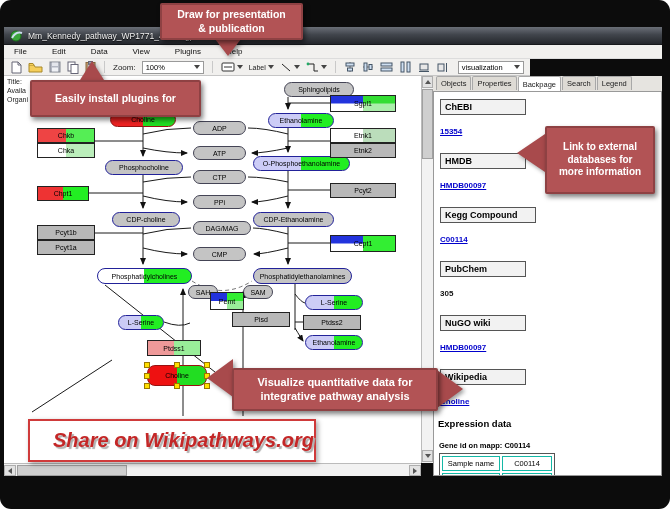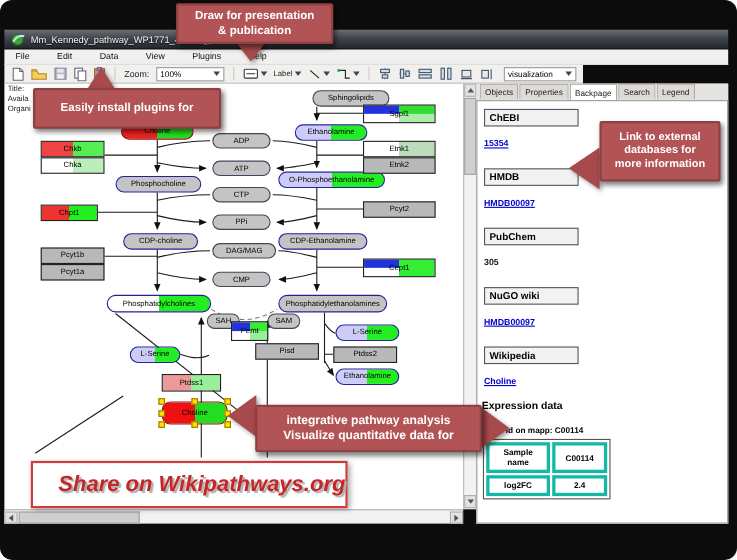--- a/index.html
+++ b/index.html
@@ -48,21 +48,21 @@
     box-sizing:border-box;overflow:hidden;}
   .bp-section{padding:7px 0 8px 6px;}
   .bp-header{width:86px;border:1px solid #555;background:#f2f2f2;font-weight:bold;font-size:9px;padding:2px 4px;
     box-sizing:border-box;margin-bottom:5px;}
   .bp-header.wide{width:96px;}
   .bp-link{font-size:8px;font-weight:bold;color:#0000cc;text-decoration:underline;}
   .bp-val{font-size:8px;font-weight:bold;color:#111;}
   #expr-title{font-size:9.5px;font-weight:bold;margin:2px 0 0 4px;}
   #mapp-label{font-size:7.5px;font-weight:bold;margin:12px 0 3px 5px;}
   #expr-table{border-collapse:separate;border-spacing:2px;border:1px solid #555;margin-left:5px;background:#fff;}
-  #expr-table td{border:3px solid #14b8a6;font-size:7.5px;font-weight:bold;text-align:center;padding:2px 3px;box-sizing:border-box;}
+  #expr-table td{border:1px solid #14b8a6;font-size:7.5px;font-weight:normal;text-align:center;padding:2px 3px;box-sizing:border-box;}
   #expr-table td:first-child{width:58px;}
   #expr-table td:last-child{width:50px;}
   
   #statusbar{position:absolute;left:4px;top:476px;width:658px;height:19px;background:#efefef;border-top:1px solid #a8a8a8;
     display:flex;align-items:center;box-sizing:border-box;}
   #statusbar span{font-size:7.5px;color:#111;padding-left:5px;white-space:nowrap;}
   
   .callout{position:absolute;background:#b25355;border:2px solid #8e4143;color:#fff;font-weight:bold;
     text-align:center;box-shadow:2px 3px 5px rgba(0,0,0,.5);z-index:60;box-sizing:border-box;
     display:flex;flex-direction:column;justify-content:center;border-radius:2px;}
@@ -396,20 +396,21 @@
         <span class="tab">Objects</span>
         <span class="tab">Properties</span>
         <span class="tab active">Backpage</span>
         <span class="tab">Search</span>
         <span class="tab">Legend</span>
       </div>
     <div id="panel-content">
       <div id="bp-sections">
           <div class="bp-section"><div class="bp-header">ChEBI</div><a class="bp-link">15354</a></div>
           <div class="bp-section"><div class="bp-header">HMDB</div><a class="bp-link">HMDB00097</a></div>
+          <div class="bp-section"><div class="bp-header wide">Kegg Compound</div><a class="bp-link">C00114</a></div>
           <div class="bp-section"><div class="bp-header">PubChem</div><span class="bp-val">305</span></div>
           <div class="bp-section"><div class="bp-header">NuGO wiki</div><a class="bp-link">HMDB00097</a></div>
           <div class="bp-section"><div class="bp-header">Wikipedia</div><a class="bp-link">Choline</a></div>
         </div>
       <div id="expr-title">Expression data</div>
       <div id="mapp-label">Gene id on mapp: C00114</div>
       <table id="expr-table">
           <tbody>
             <tr>
               <td>Sample name</td>
@@ -429,30 +430,30 @@
     <div>Draw for presentation</div>
     <div>&amp; publication</div>
   </div>
   <div class="cArrow" style="left:215px;top:39px;border-left:13px solid transparent;border-right:13px solid transparent;border-top:17px solid #a84a4c"></div>
 
   <div class="callout" style="left:30px;top:80px;width:171px;height:37px;font-size:10.5px">
     <div>Easily install plugins for</div>
   </div>
   <div class="cArrow" style="left:80px;top:61px;border-left:12px solid transparent;border-right:12px solid transparent;border-bottom:19px solid #a84a4c"></div>
 
-  <div class="callout" style="left:545px;top:110px;width:110px;height:55px;font-size:10px">
+  <div class="callout" style="left:545px;top:126px;width:110px;height:68px;font-size:10px">
     <div>Link  to external</div>
     <div>databases  for</div>
     <div>more information</div>
   </div>
   <div class="cArrow" style="left:517px;top:134px;border-top:19px solid transparent;border-bottom:19px solid transparent;border-right:28px solid #a84a4c"></div>
 
   <div class="callout" style="left:232px;top:368px;width:206px;height:43px;font-size:11px">
+    <div>Visualize quantitative data  for</div>
     <div>integrative pathway analysis</div>
-    <div>Visualize quantitative data  for</div>
   </div>
   <div class="cArrow" style="left:207px;top:359px;border-top:19px solid transparent;border-bottom:19px solid transparent;border-right:26px solid #a84a4c"></div>
   <div class="cArrow" style="left:437px;top:370px;border-top:19px solid transparent;border-bottom:19px solid transparent;border-left:26px solid #a84a4c"></div>
 
   <div id="share">
     <span>Share on Wikipathways.org</span>
   </div>
 </div>
 
 </body></html>

